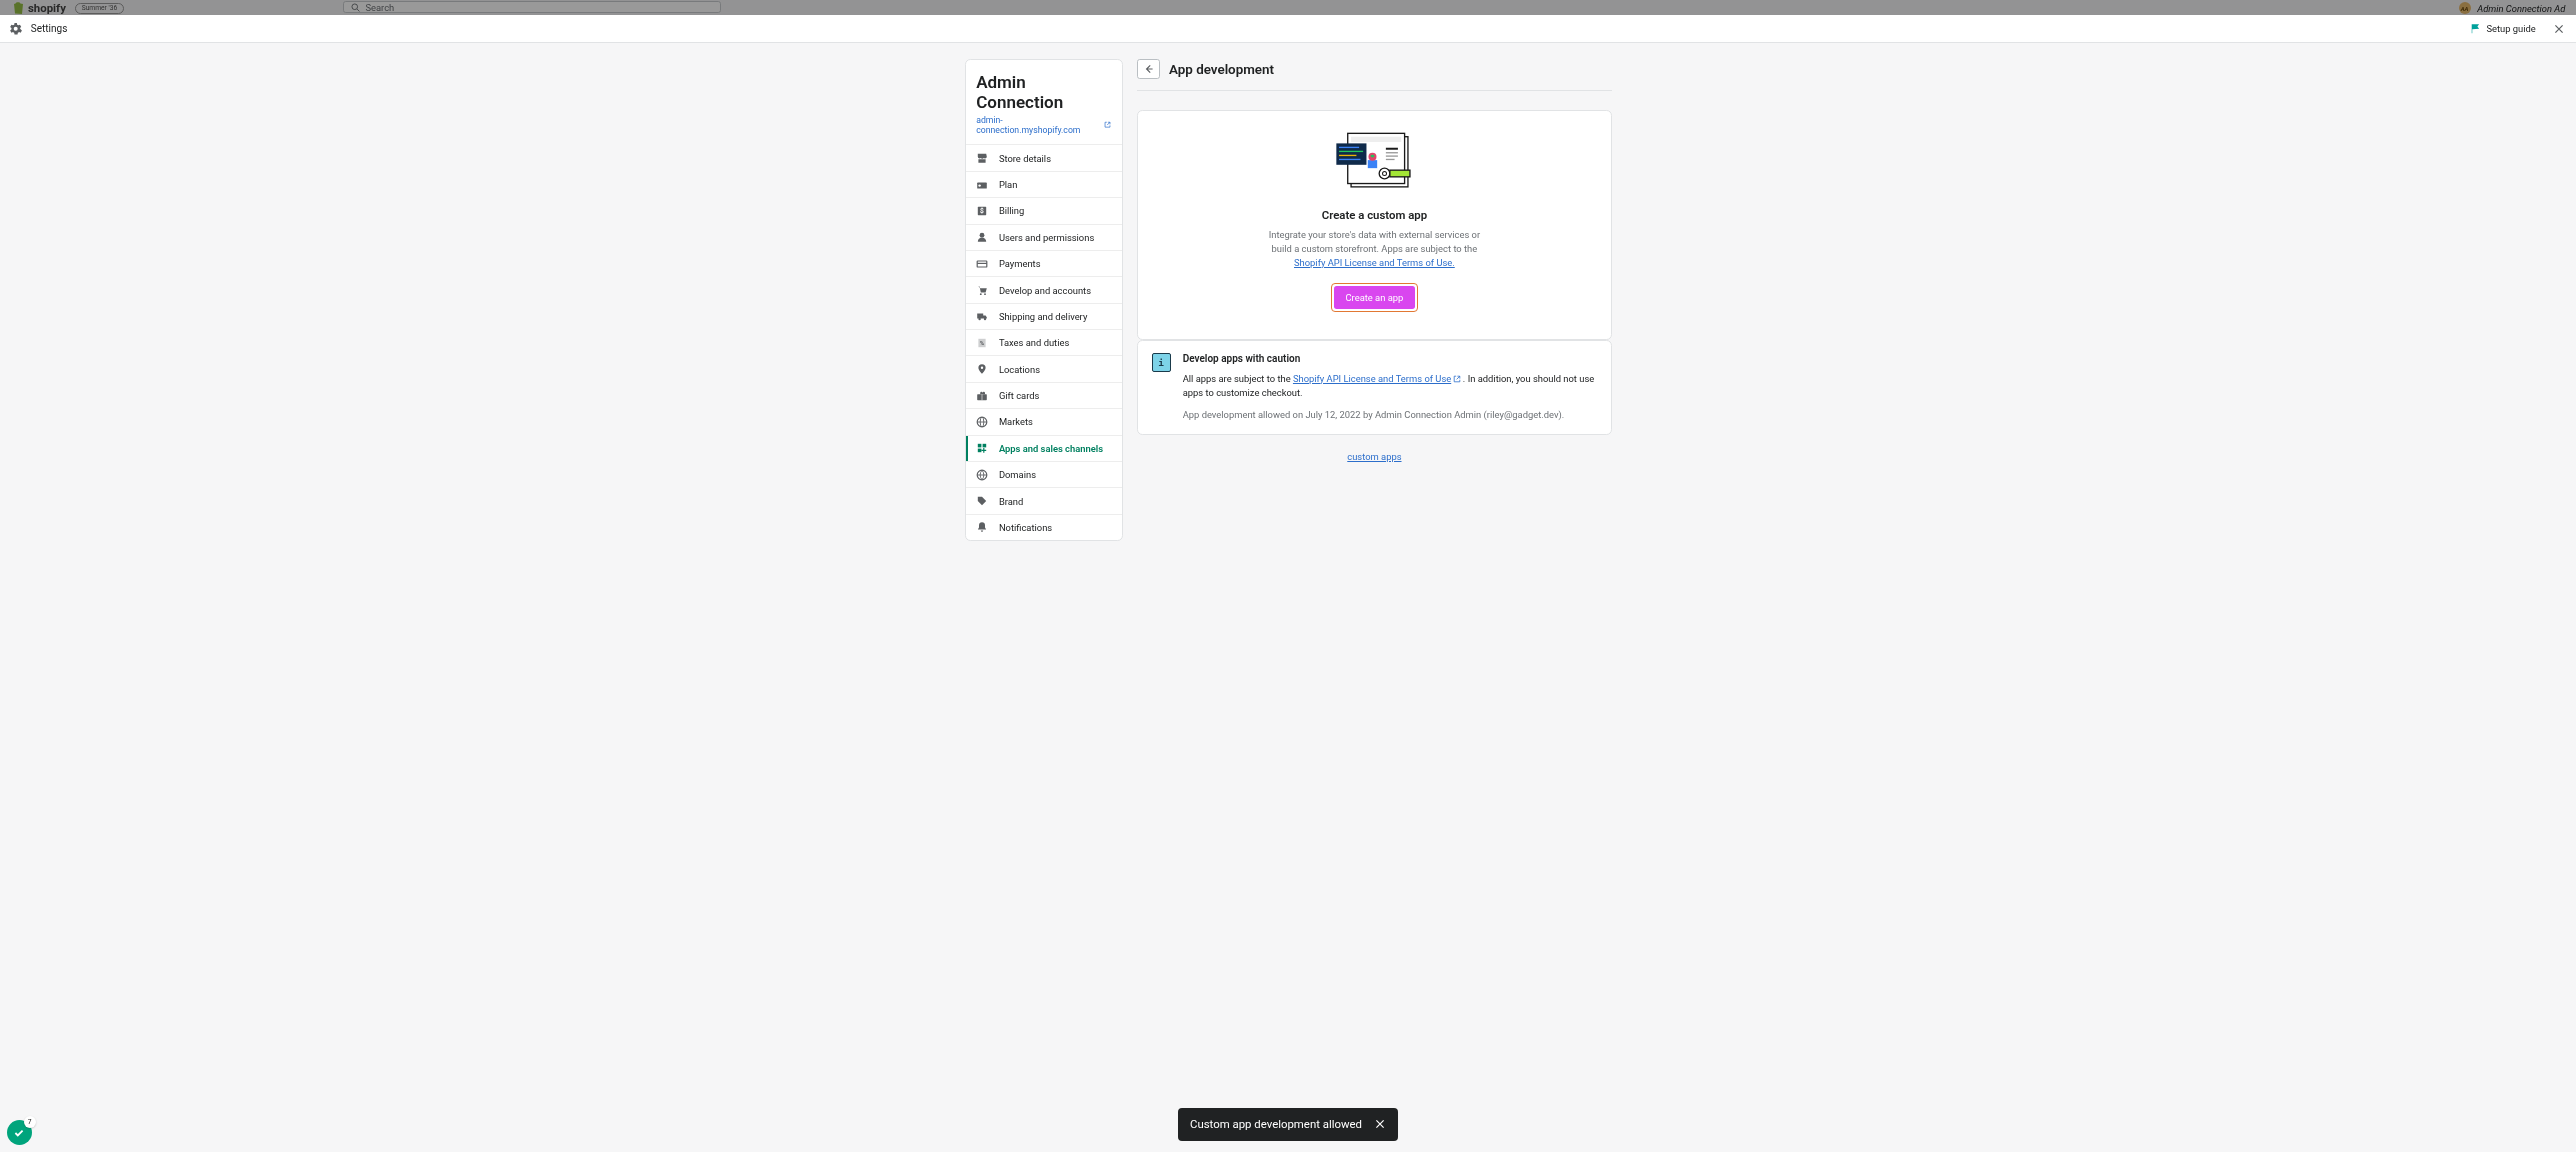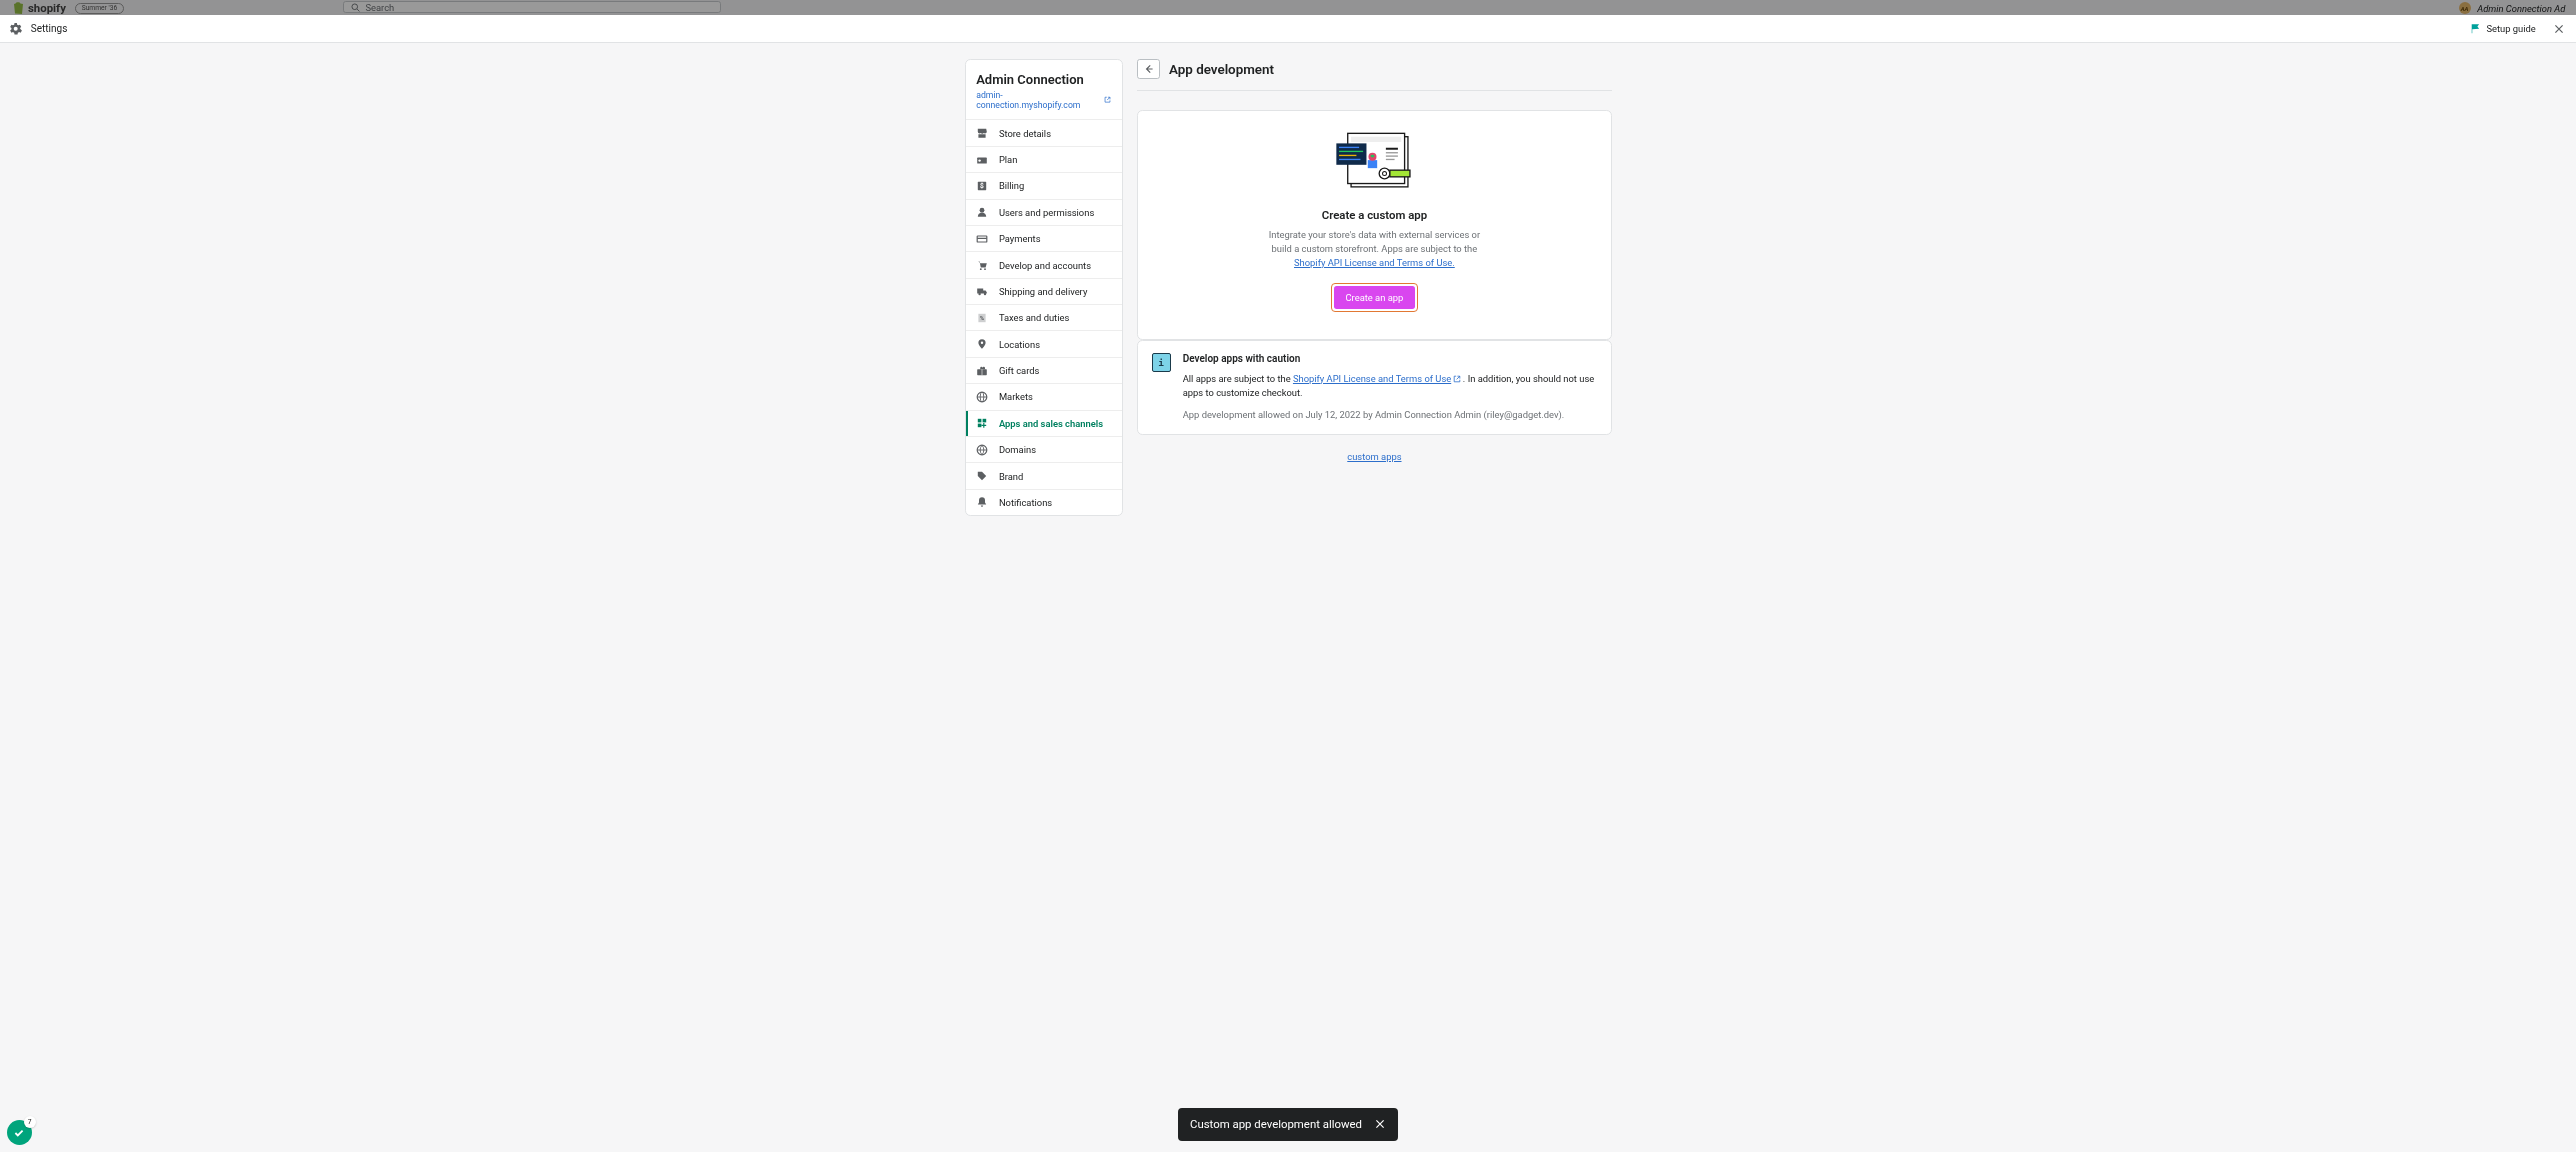--- a/index.html
+++ b/index.html
@@ -168,21 +168,21 @@
   background: #fff;
   border: 0.7px solid #e1e3e5;
   border-radius: 5.4px;
   align-self: flex-start;
   overflow: hidden;
 }
 .sidebar-store {
   padding: 12px 10.7px 9.4px 10.7px;
 }
 .sidebar-store-name {
-  font-size: 13px;
+  font-size: 17px;
   font-weight: 600;
   color: #202223;
 }
 .sidebar-store-url {
   margin-top: 2.7px;
   display: flex;
   align-items: center;
   gap: 3.4px;
   font-size: 8.7px;
   color: #2c6ecb;

